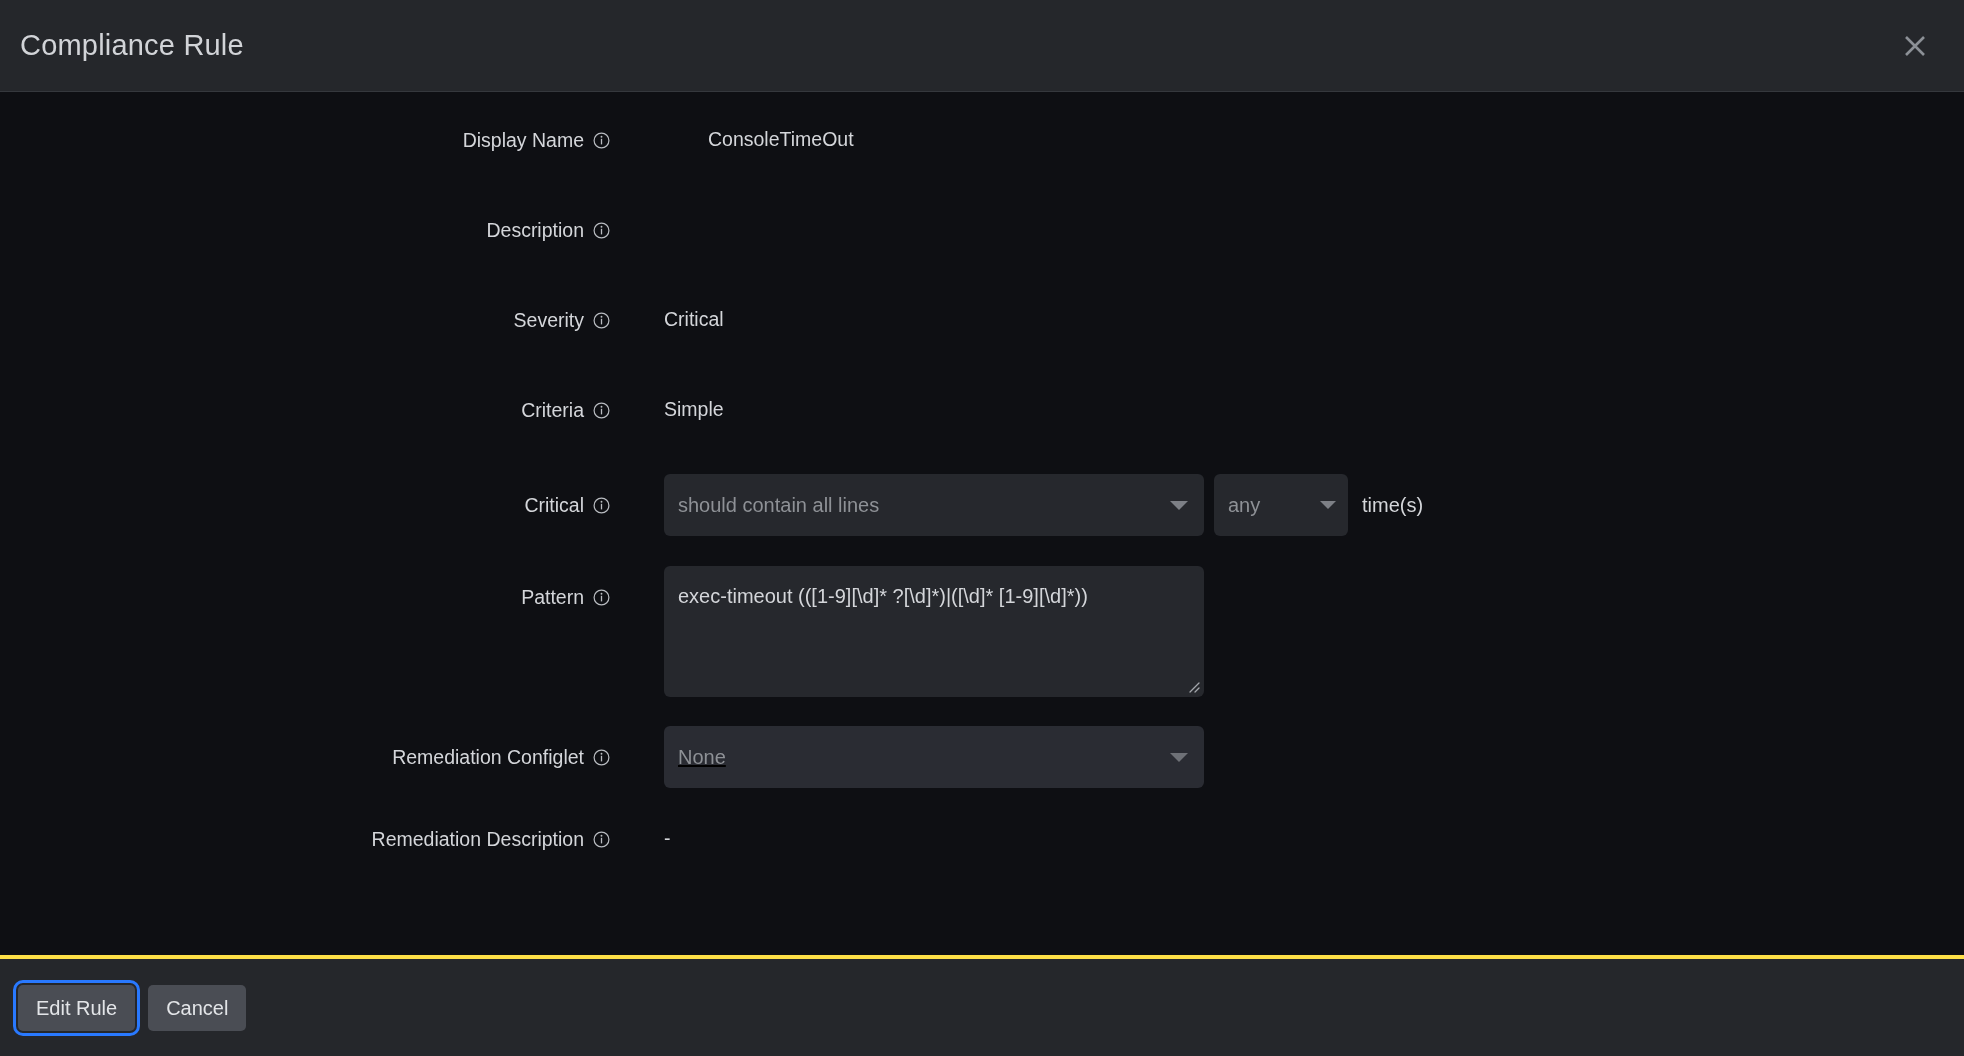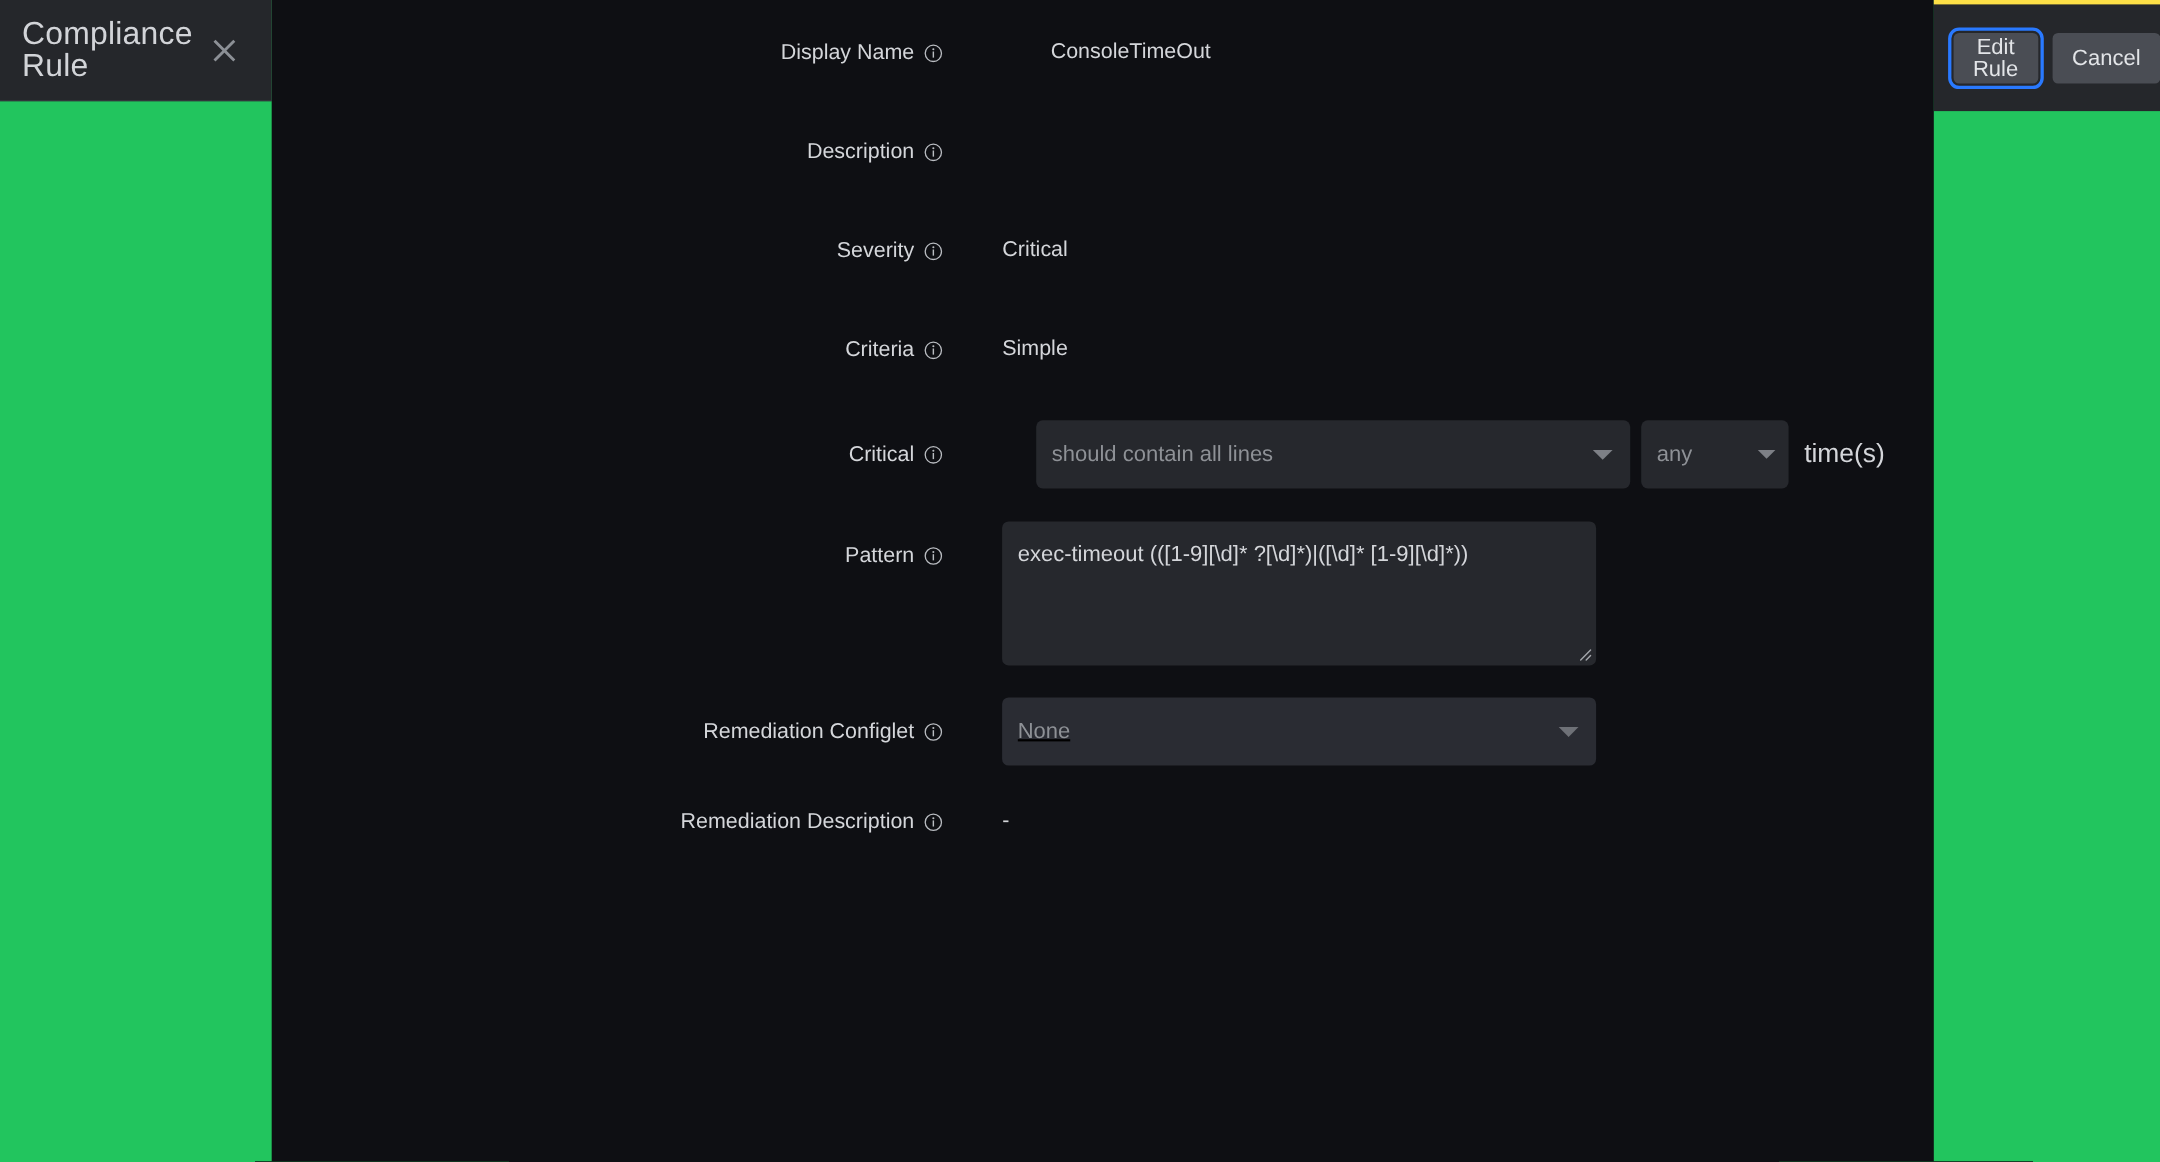--- a/index.html
+++ b/index.html
@@ -8,22 +8,22 @@
     width: 1964px; height: 1056px;
     background: #0e0f13;
     font-family: "Liberation Sans", sans-serif;
     overflow: hidden;
   }
 
   .dialog {
     width: 1964px;
     height: 1056px;
     display: flex;
-    flex-direction: row;
-    background: #22c55e;
+    flex-direction: column;
+    background: #ffffff;
   }
 
   
   .dlg-header {
     height: 92px;
     flex: 0 0 92px;
     background: #25272b;
     border-bottom: 1px solid #35383d;
     display: flex;
     align-items: center;
@@ -131,38 +131,38 @@
     position: relative;
     user-select: none;
   }
   .select .sel-text {
     font-size: 20px;
     color: #8e9196;
     flex: 1 1 auto;
     white-space: nowrap;
     overflow: hidden;
   }
-  .select.wide { width: 540px; flex: 0 0 540px; margin-left: 31px; }
+  .select.wide { width: 540px; flex: 0 0 540px; }
   .select.small { width: 134px; flex: 0 0 134px; padding-right: 12px; }
   .select.remconf { width: 540px; flex: 0 0 540px; background: #2a2c33; text-decoration: underline; }
   .caret {
     width: 0; height: 0;
     border-left: 9px solid transparent;
     border-right: 9px solid transparent;
     border-top: 9px solid #7d8086;
     margin-left: 8px;
     flex: 0 0 auto;
   }
   .select.small .caret {
     border-left-width: 8px; border-right-width: 8px; border-top-width: 8px;
   }
   .select.remconf .caret { border-top-color: #6e7177; }
 
   .times-label {
-    font-size: 24px;
+    font-size: 20px;
     color: #d4d6da;
     margin-left: 4px;
     white-space: nowrap;
   }
 
   
   .textarea-wrap {
     width: 540px;
     flex: 0 0 540px;
     height: 131px;

